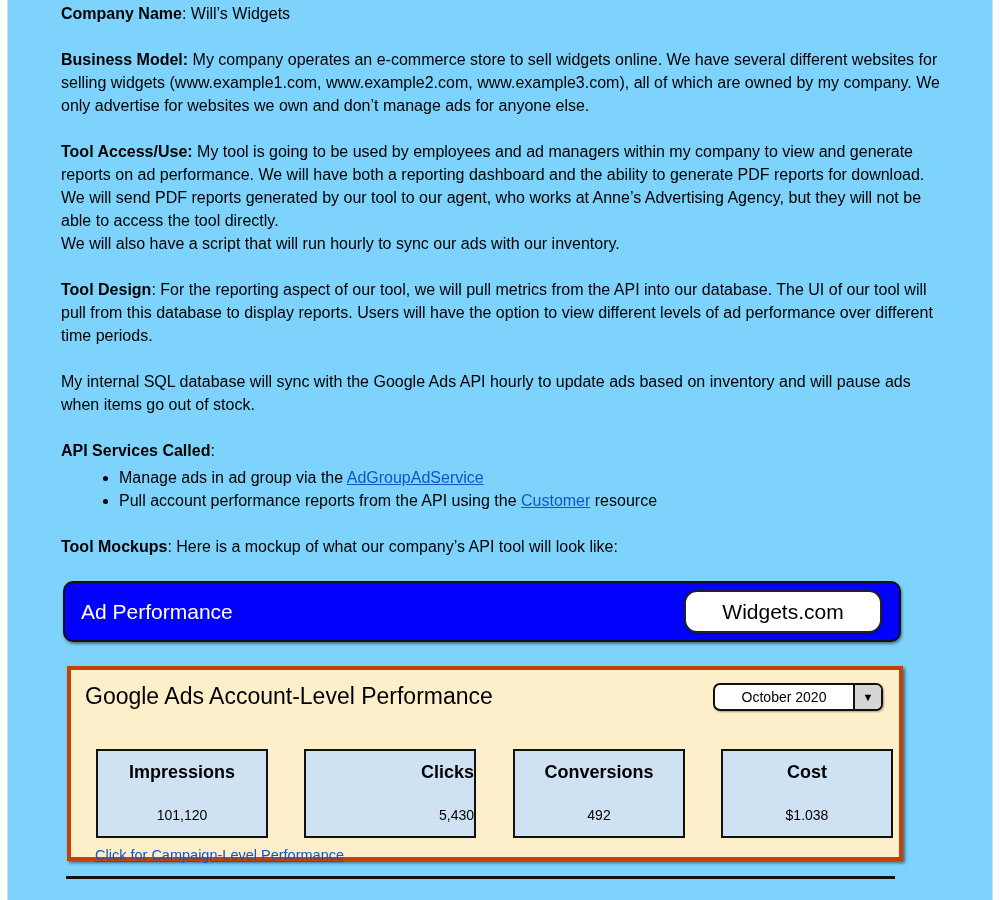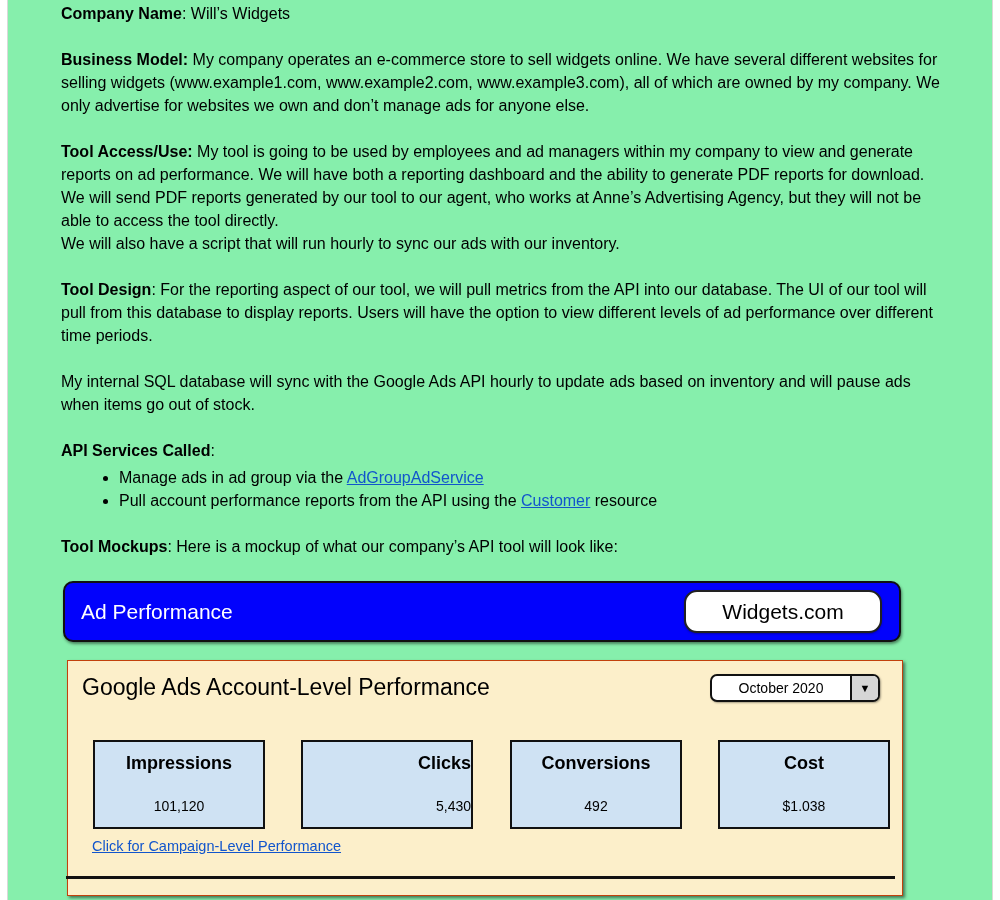--- a/index.html
+++ b/index.html
@@ -7,21 +7,21 @@
   body {
     width: 1000px; height: 900px;
     background: #ffffff;
     font-family: "Liberation Sans", sans-serif;
     font-size: 16px; color: #000;
     position: relative; overflow: hidden;
   }
   .page {
     position: absolute; left: 7px; right: 7px; top: 0; bottom: 0;
     border-left: 1px solid #d9d9d9; border-right: 1px solid #d9d9d9;
-    background: #86efac;
+    background: #7dd3fc;
   }
   .content {
     position: absolute; left: 53px; top: 0; width: 880px; padding-top: 2px;
   }
   p { margin: 0 0 23px 0; line-height: 23px; }
   p.tight { margin-bottom: 4px; }
   .block-line { display: block; }
   ul.doc-list { margin: 0 0 23px 0; padding-left: 58px; list-style: disc outside; }
   ul.doc-list li { line-height: 23px; }
   a.doclink { color: #1155cc; text-decoration: underline; cursor: pointer; }
@@ -36,22 +36,22 @@
   }
   .appbar-title { color: #fff; font-size: 21px; padding-left: 16px; }
   .site-btn {
     position: absolute; right: 17px; top: 7px; width: 198px; height: 43px;
     background: #fff; border: 2px solid #222; border-radius: 13px;
     font-family: "Liberation Sans", sans-serif; font-size: 21px; color: #000;
     display: flex; align-items: center; justify-content: center;
     box-shadow: 0 1px 2px rgba(0,0,0,0.3); cursor: pointer;
   }
   .panel {
-    position: absolute; left: 6px; top: 79px; width: 836px; height: 236px;
-    background: #fcefca; border: 1px solid #c2410c;
+    position: absolute; left: 6px; top: 85px; width: 836px; height: 195px;
+    background: #fcefca; border: 4px solid #c2410c;
     box-shadow: 2px 2px 3px rgba(0,0,0,0.5);
   }
   .panel-title { position: absolute; left: 14px; top: 13px; font-size: 23px; }
   .dropdown {
     position: absolute; left: 642px; top: 13px; width: 170px; height: 28px;
     background: #fff; border: 2px solid #111; border-radius: 7px;
     display: flex; align-items: stretch; cursor: pointer;
     box-shadow: 1px 1px 2px rgba(0,0,0,0.35);
   }
   .dropdown-value {

